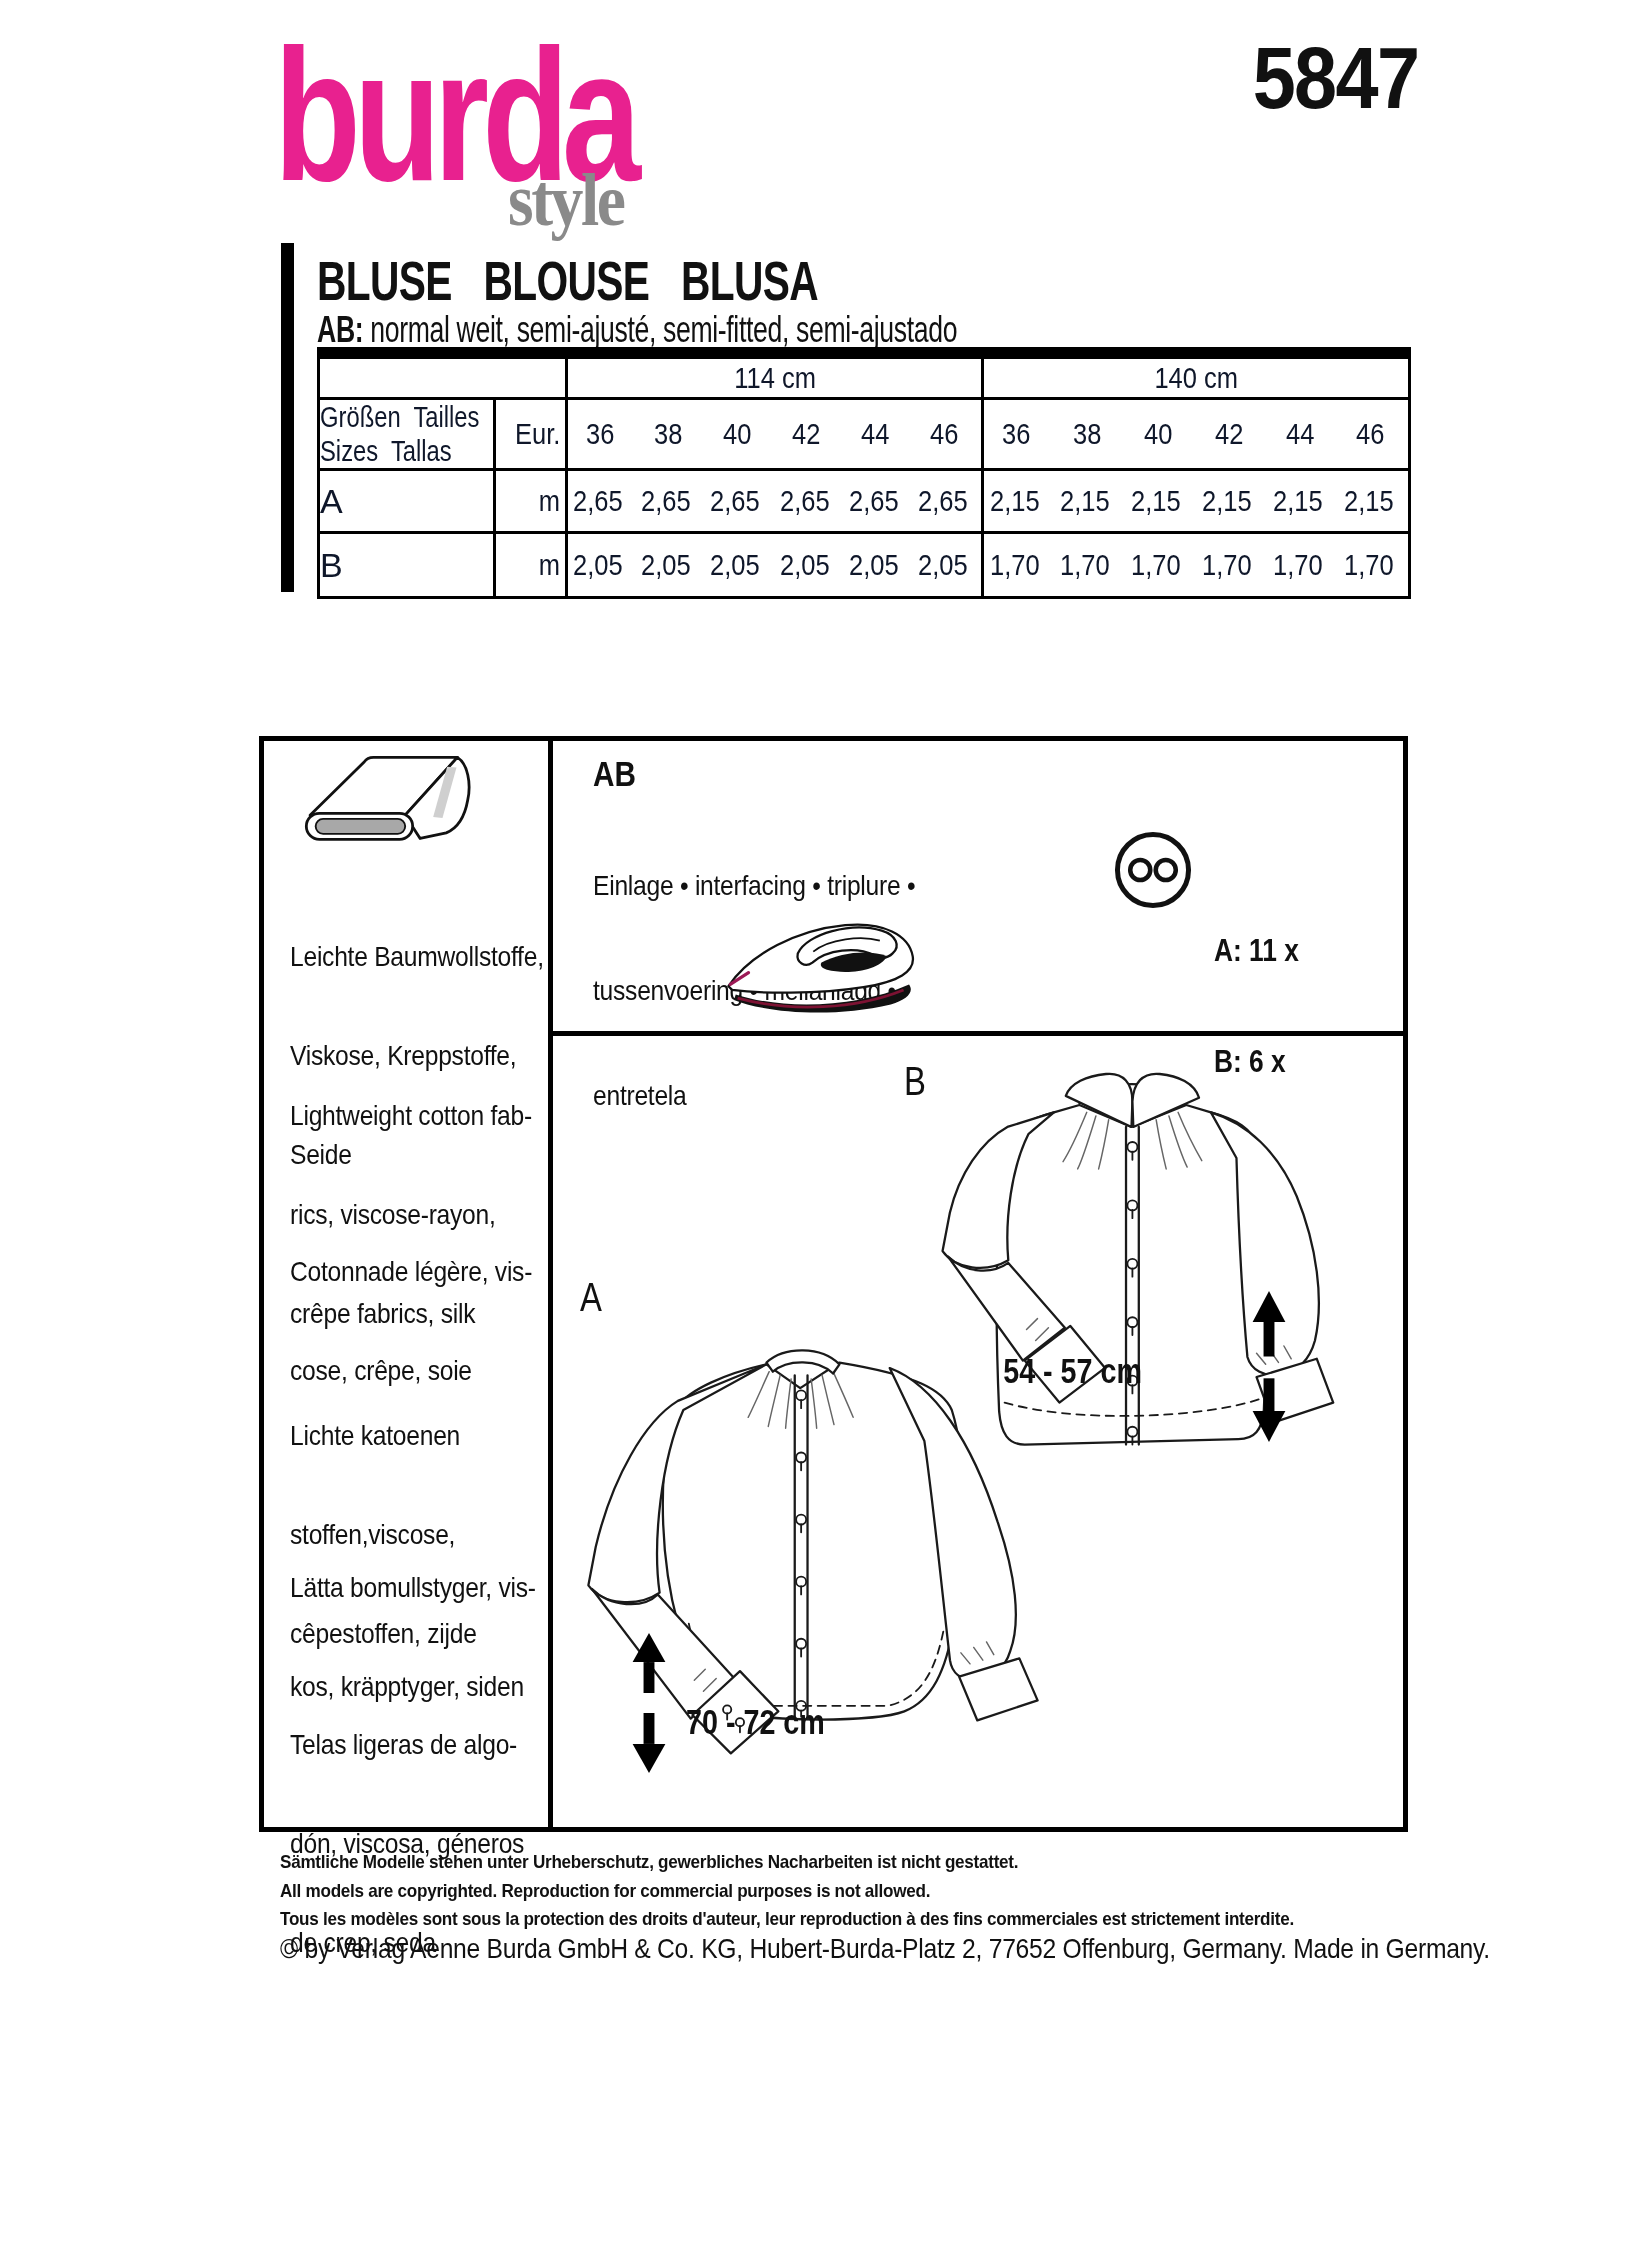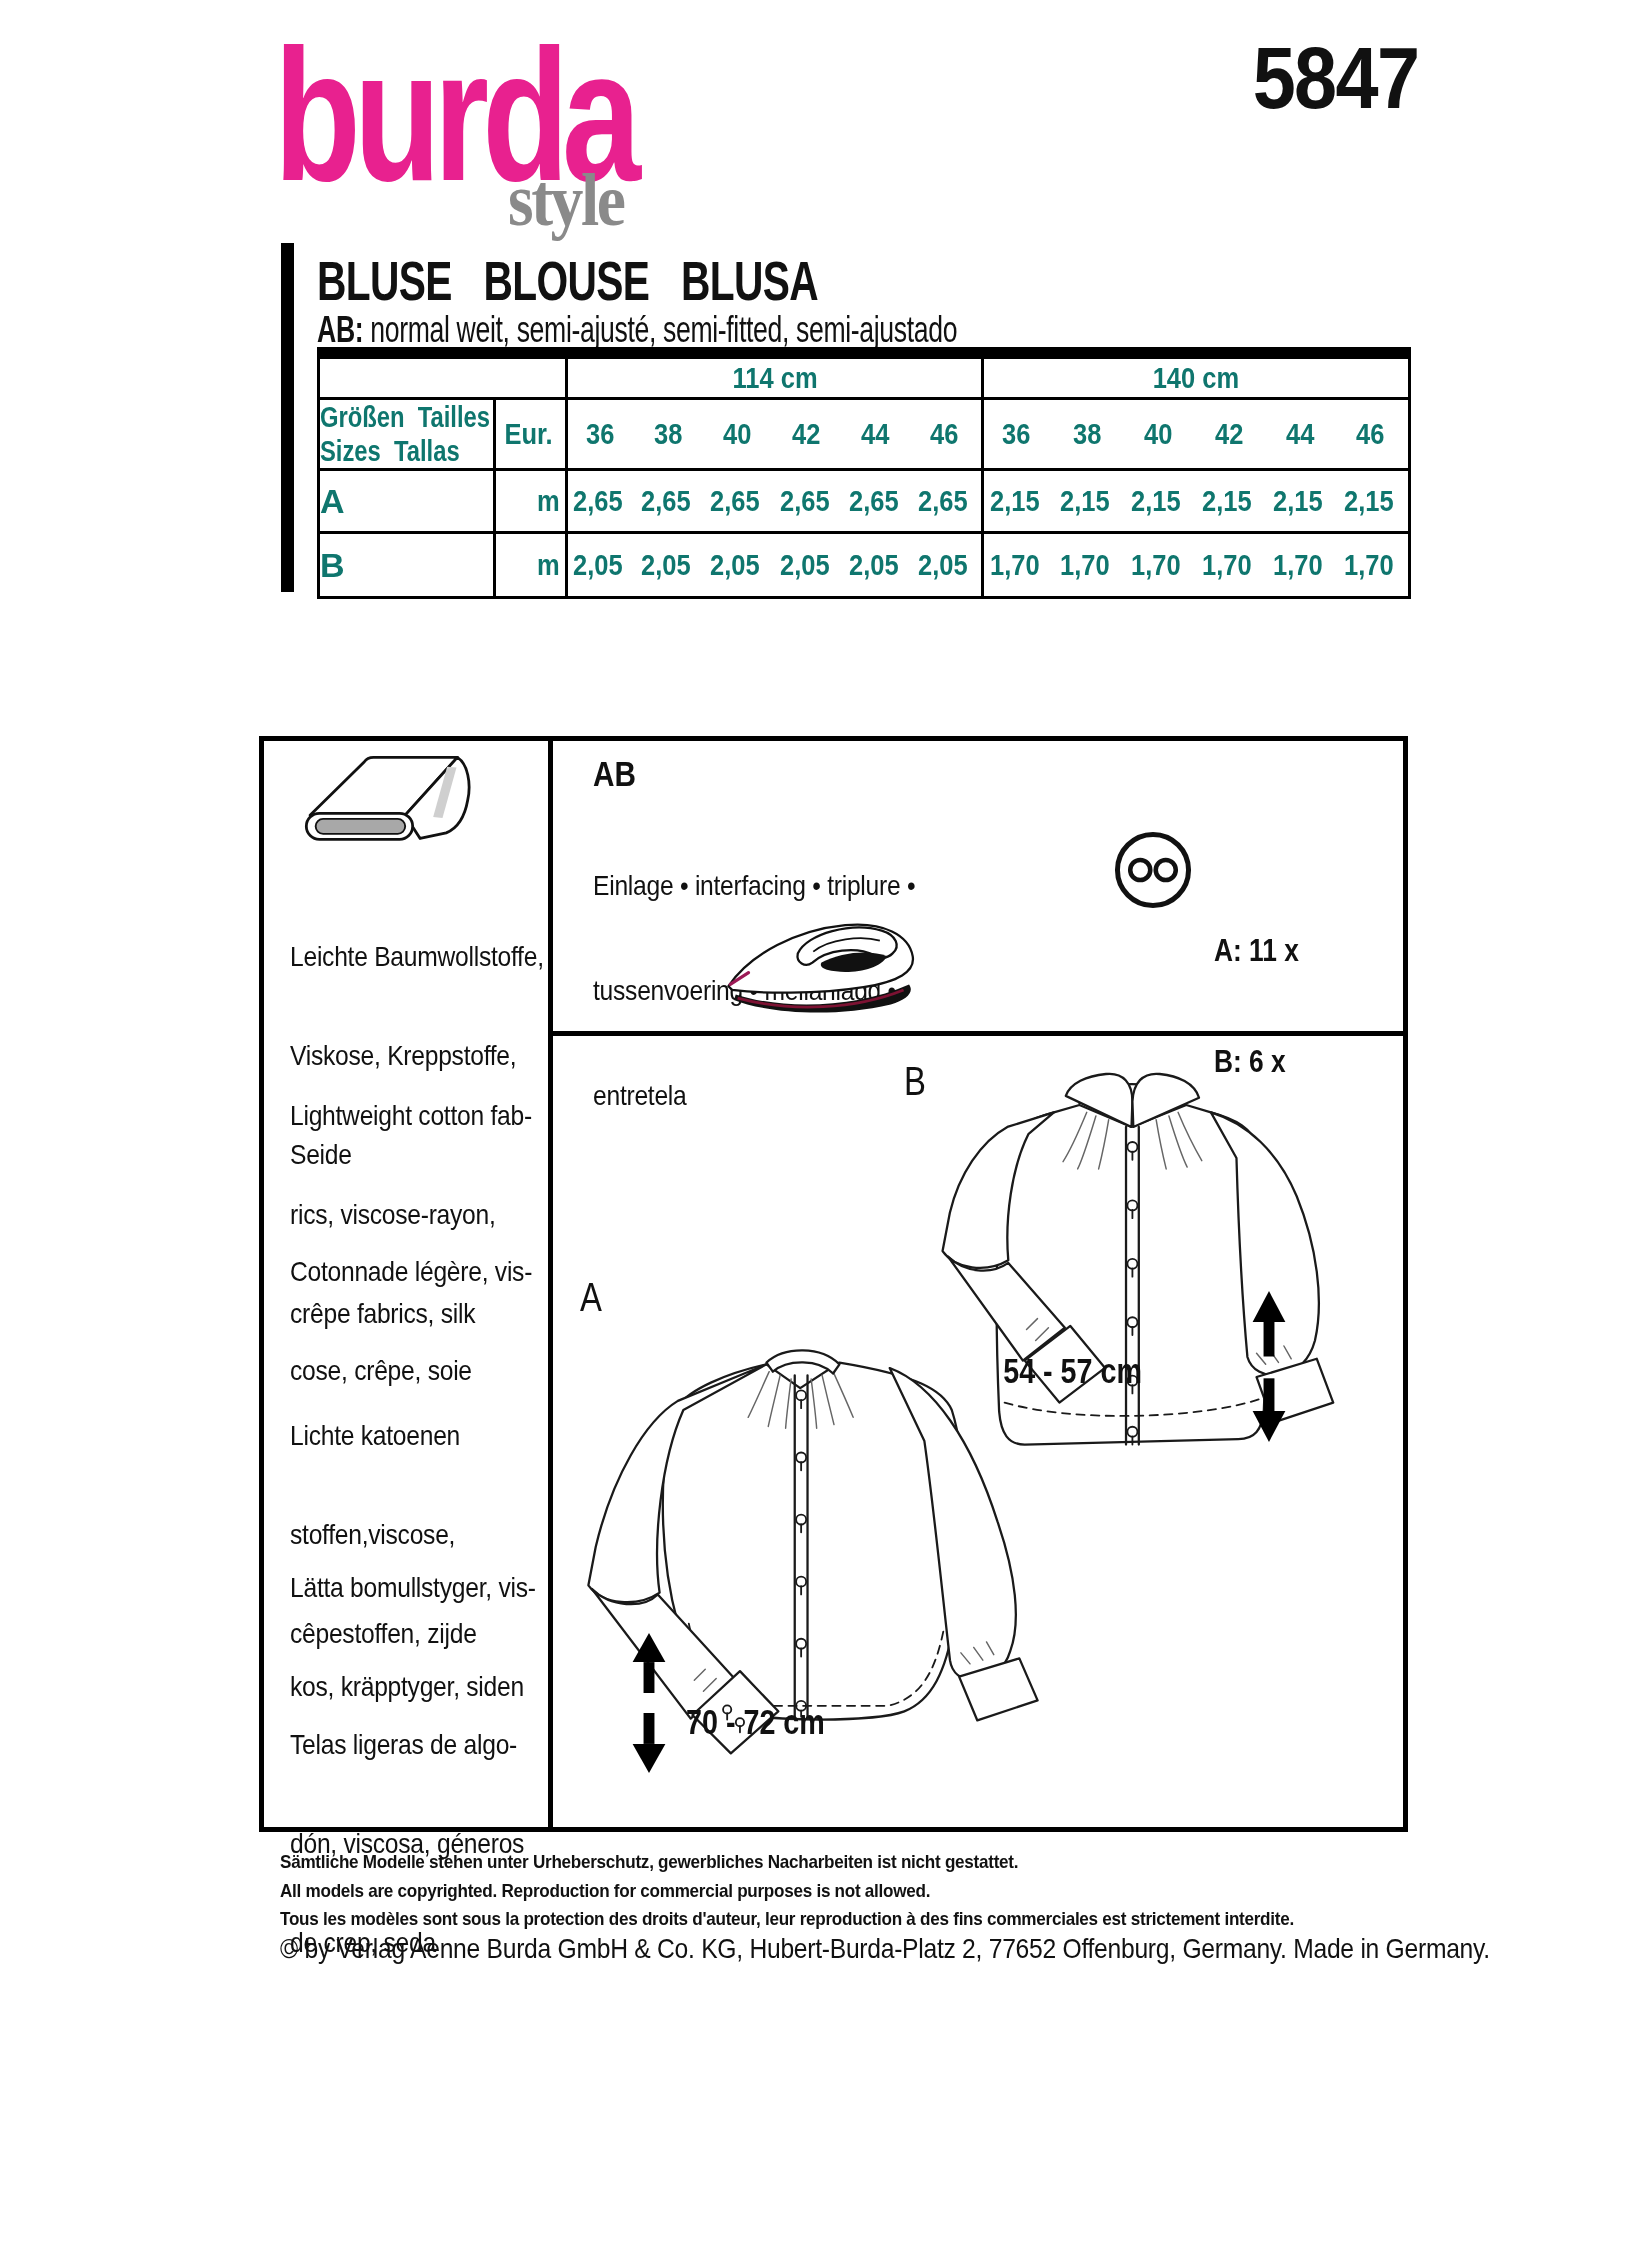--- a/index.html
+++ b/index.html
@@ -13,21 +13,21 @@
   .logo-burda{font-size:187px;font-weight:bold;line-height:.85;letter-spacing:-9.1px;color:#e8218f;transform:scaleX(.76);transform-origin:left top}
   .logo-style{font-family:"Liberation Serif",serif;font-weight:bold;font-size:73px;color:#8a8a8a;letter-spacing:-2.7px;transform:scaleX(.9);transform-origin:left top;line-height:.9}
   .pattern-no{font-size:88px;font-weight:bold;letter-spacing:-1.8px;transform:scaleX(.88);transform-origin:right top;line-height:.9}
   
   .vbar{background:#000}
   .main-title{font-size:55px;font-weight:bold;white-space:pre;transform:scaleX(.74);transform-origin:left top;letter-spacing:-0.9px}
   .subtitle{font-size:37px;white-space:pre;transform:scaleX(.72);transform-origin:left top;letter-spacing:-0.5px}
   .subtitle b{font-weight:bold}
   
   table.sizes{border-collapse:collapse;table-layout:fixed;border:3.7px solid #000;border-top:none}
-  table.sizes td{padding:0;font-weight:bold;font-size:30px;color:#0f766e;vertical-align:middle;overflow:hidden}
+  table.sizes td{padding:0;font-weight:normal;font-size:30px;color:#0f172a;vertical-align:middle;overflow:hidden}
   .bR{border-right:3.7px solid #000}
   .bB{border-bottom:3.7px solid #000}
   .barrow td{background:#000;height:12px}
   .cc{text-align:center}
   .cellpadL{padding-left:9.1px}
   .hdr2{font-size:29px;line-height:33px}
   
   .bigbox{border:5.5px solid #000}
   .mat-block{font-size:28px;line-height:33px;transform:scaleX(.88);transform-origin:left top;white-space:pre;letter-spacing:-0.3px}
   .ab-head{font-size:35px;font-weight:bold;transform:scaleX(.85);transform-origin:left top}
@@ -80,21 +80,21 @@
   <tr>
     <td colspan="2" class="bR bB" style="height:38px"></td>
     <td colspan="6" class="bR bB cc"><span class="cx" style="transform:scaleX(.85);transform-origin:center top">114 cm</span></td>
     <td colspan="6" class="bB cc"><span class="cx" style="transform:scaleX(.85);transform-origin:center top">140 cm</span></td>
   </tr>
   <tr>
     <td class="bR bB cellpadL" style="height:62px">
       <div class="hdr2 cx" style="transform:scaleX(.82)">Größen  Tailles</div>
       <div class="hdr2 cx" style="transform:scaleX(.82)">Sizes  Tallas</div>
     </td>
-    <td class="bR bB" style="text-align:right;padding-right:16px"><span class="cx" style="transform:scaleX(.85);transform-origin:right center">Eur.</span></td>
+    <td class="bR bB" style="text-align:right;padding-right:5px"><span class="cx" style="transform:scaleX(.85);transform-origin:right center">Eur.</span></td>
     <td class="bB cc"><span class="cx" style="transform:scaleX(.85)">36</span></td>
     <td class="bB cc"><span class="cx" style="transform:scaleX(.85)">38</span></td>
     <td class="bB cc"><span class="cx" style="transform:scaleX(.85)">40</span></td>
     <td class="bB cc"><span class="cx" style="transform:scaleX(.85)">42</span></td>
     <td class="bB cc"><span class="cx" style="transform:scaleX(.85)">44</span></td>
     <td class="bR bB cc"><span class="cx" style="transform:scaleX(.85)">46</span></td>
     <td class="bB cc"><span class="cx" style="transform:scaleX(.85)">36</span></td>
     <td class="bB cc"><span class="cx" style="transform:scaleX(.85)">38</span></td>
     <td class="bB cc"><span class="cx" style="transform:scaleX(.85)">40</span></td>
     <td class="bB cc"><span class="cx" style="transform:scaleX(.85)">42</span></td>

